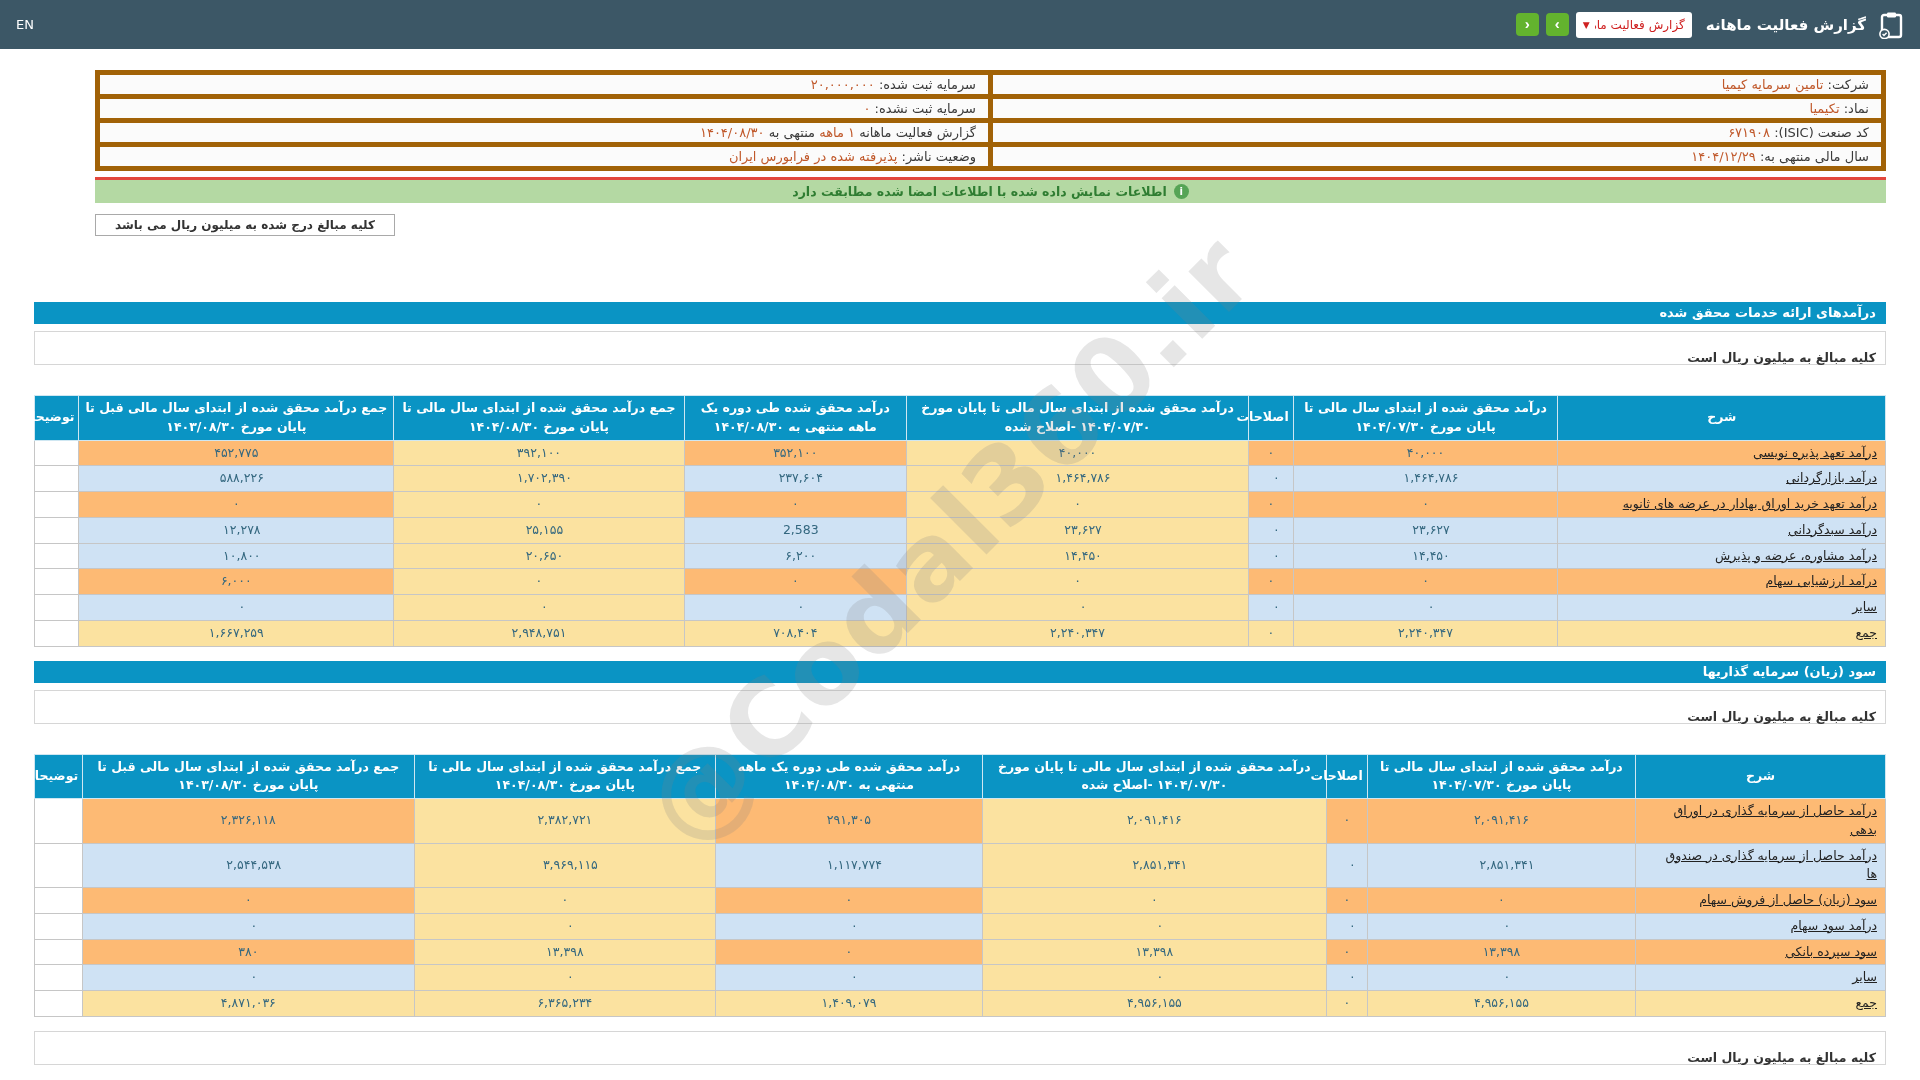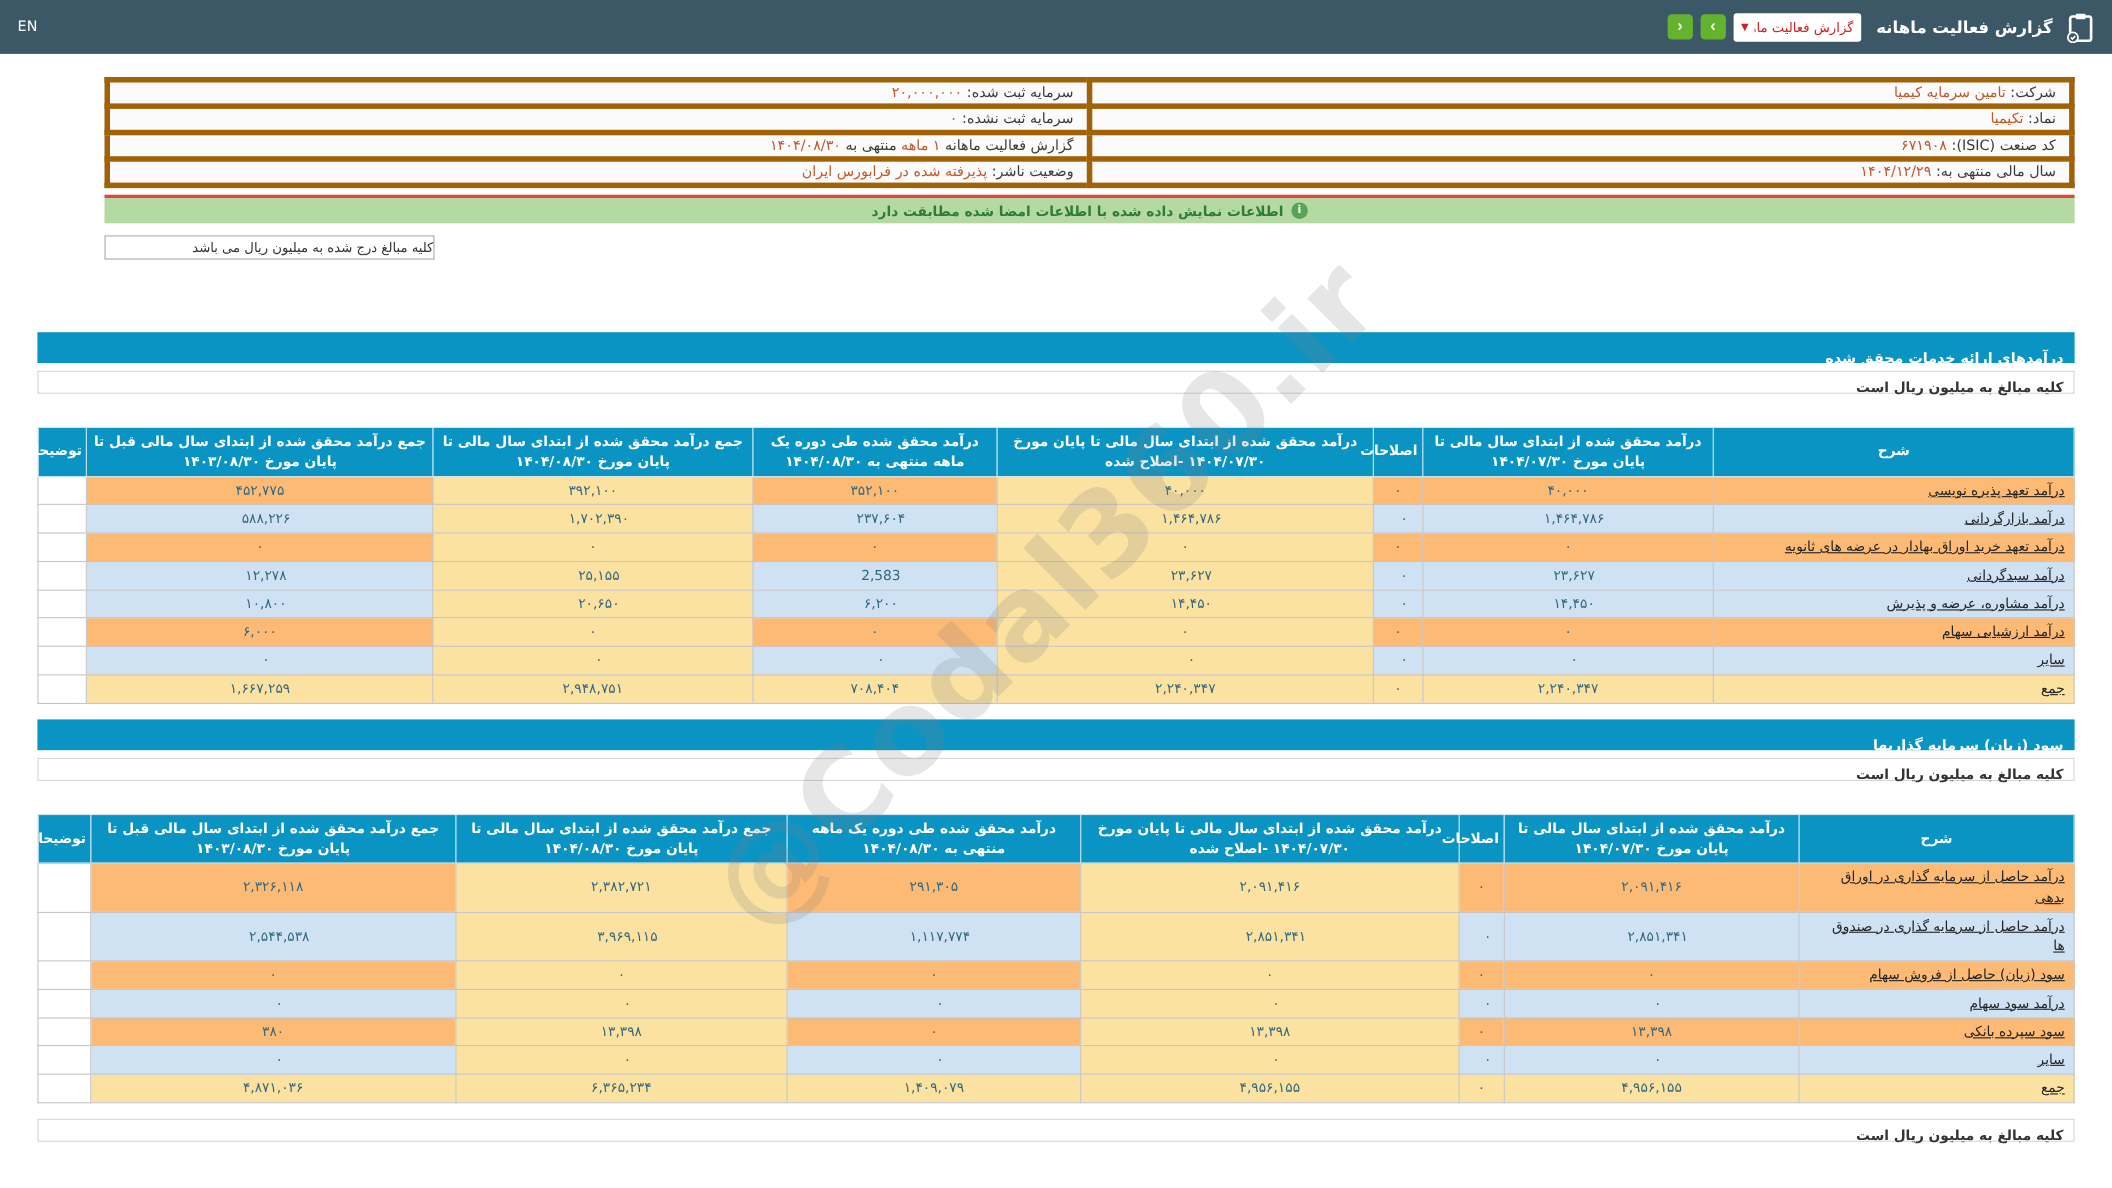--- a/index.html
+++ b/index.html
@@ -44,31 +44,31 @@
     color:#2f7d32; font-size:12.5px; font-weight:bold;
   }
   .info-circle {
     width:15px; height:15px; border-radius:50%; background:#56a456; color:#fff;
     font-size:10px; font-weight:bold; display:flex; align-items:center; justify-content:center;
     margin-left:7px; font-style:normal;
   }
   .note-box {
     width:300px; margin:11px auto 0 61px; margin-right:auto;
     border:1px solid #a9a9a9; background:#fff; height:22px; line-height:20px;
-    text-align:right; font-size:12px; font-weight:normal; color:#333;
+    text-align:center; font-size:12px; font-weight:bold; color:#333;
   }
   .sections { margin-top:66px; }
   .section { margin-bottom:14px; }
   .section-bar {
     background:#0a94c4; height:22px; line-height:22px; color:#fff;
-    font-weight:bold; font-size:13px; padding:14px 10px; margin-bottom:7px;
+    font-weight:bold; font-size:13px; padding:0 10px; margin-bottom:7px;
   }
   .unit-note {
     border:1px solid #d6d6d6; background:#fff; height:21px; line-height:19px;
-    font-weight:bold; font-size:12.5px; color:#333; padding:4px 9px; margin-bottom:30px;
+    font-weight:bold; font-size:12.5px; color:#333; padding:16px 9px; margin-bottom:30px;
   }
   .data-table { width:100%; border-collapse:collapse; table-layout:fixed; font-size:12.5px; }
   .data-table th {
     background:#0a94c4; color:#fff; font-weight:bold; text-align:center; vertical-align:middle;
     border:1px solid #cfe7f2; padding:3px 4px; line-height:1.5;
   }
   .data-table td { border:1px solid #c6c6c6; padding:3px 8px; vertical-align:middle; line-height:1.5; }
   .row-a td { background:#fdba74; }
   .row-b td { background:#cfe2f4;padding-left:19px; }
   .data-table td.col-y { background:#fbe2a0; }

